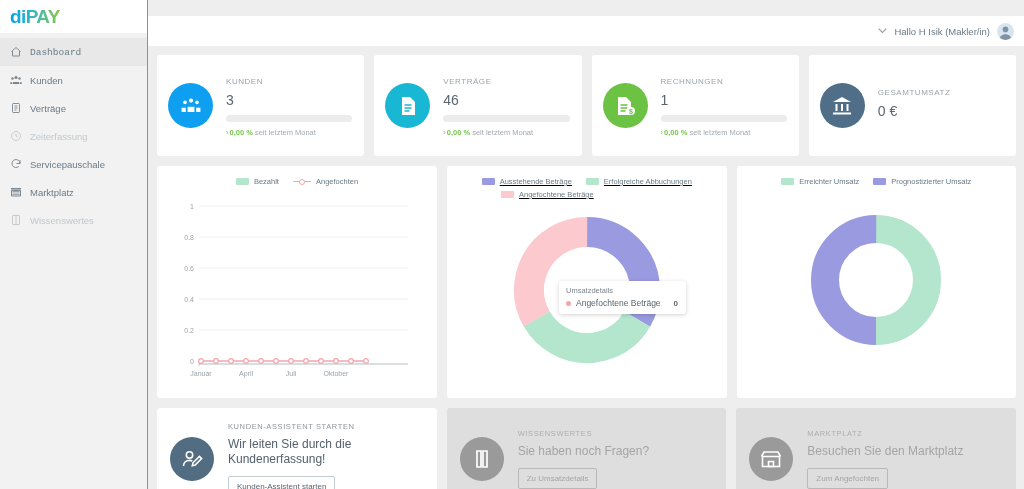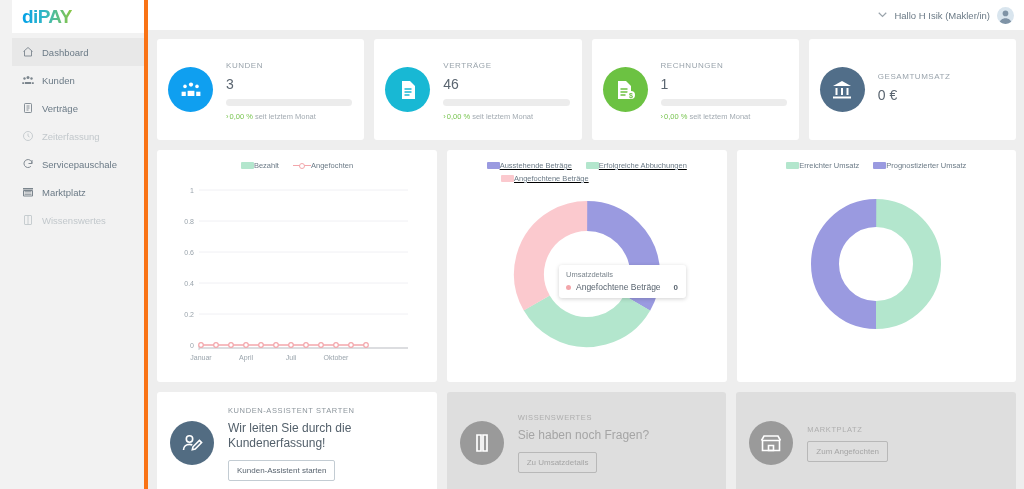--- a/index.html
+++ b/index.html
@@ -8,42 +8,42 @@
     font-family: "Liberation Sans", sans-serif;
     background: #eeeeee;
     overflow: hidden;
   }
   .app { display: flex; width: 1024px; height: 489px; }
 
   
   .sidebar {
     width: 148px; height: 489px;
     background: #f2f2f2;
-    border-right: 4px solid #f97316;
+    border-right: 1px solid #f97316;
     flex: 0 0 148px;
-    display: flex; flex-direction: column; padding-left: 12px;
+    display: flex; flex-direction: column;
   }
   .logo-wrap {
     height: 33px; background: #ffffff;
     display: flex; align-items: center; padding-left: 10px;
   }
   .nav { margin-top: 5px; }
   .nav-item {
     display: flex; align-items: center; gap: 8px;
     height: 28px; padding-left: 10px;
     font-size: 9.5px; color: #6b7a86;
     cursor: pointer;
   }
-  .nav-item.active { background: #e8e8e8; }
+  .nav-item.active { background: #e8e8e8; font-family: Liberation Mono, monospace; }
   .nav-item.disabled { color: #c2c8cc; }
   .nav-item .ico { width: 12px; height: 12px; display:flex; align-items:center; justify-content:center; flex: 0 0 12px; }
   .nav-item .ico svg { display:block; }
 
   
-  .main { flex: 1; height: 438px; display: flex; flex-direction: column; background: #eeeeee; }
+  .main { flex: 1; height: 438px; display: flex; flex-direction: column; background: #eeeeee; margin-top: 16px; }
   .topbar {
     height: 30px; background: #ffffff;
     display: flex; align-items: center; justify-content: flex-end;
     padding-right: 10px; gap: 7px;
     flex: 0 0 30px;
   }
   .topbar .chev { color: #9aa4ac; font-size: 9px; }
   .topbar .greet { font-size: 9.5px; color: #6b7a86; }
   .avatar {
     width: 17px; height: 17px; border-radius: 50%;
@@ -62,35 +62,35 @@
   .kpi-icon {
     width: 45px; height: 45px; border-radius: 50%;
     display: flex; align-items: center; justify-content: center;
     flex: 0 0 45px;
   }
   .kpi-body { flex: 1; padding-top: 2px; }
   .kpi-label { font-size: 8px; color: #9aa4ac; letter-spacing: 0.55px; margin-bottom: 6px; }
   .kpi-value { font-size: 14px; color: #5a6570; margin-bottom: 7px; }
   .kpi-bar { height: 7px; border-radius: 4px; background: #ececec; margin-bottom: 6px; }
   .kpi-delta { font-size: 7.5px; color: #a3abb2; }
-  .kpi-delta .pct { color: #77c44f; font-weight: normal; }
+  .kpi-delta .pct { color: #77c44f; font-weight: bold; }
   .kpi-delta .caret { color: #77c44f; margin-right: 1px; }
 
   
   .chart-row { display: flex; gap: 10px; margin-top: 10px; }
   .chart-card { background: #fff; border-radius: 3px; height: 232px; position: relative; }
   .chart-card.a { flex: 0 0 280px; }
   .chart-card.b { flex: 1; text-decoration: underline; }
   .chart-card.c { flex: 1; }
 
   .legend {
     display: flex; flex-wrap: wrap; justify-content: center;
     gap: 4px 14px; padding: 11px 18px 0 18px;
   }
-  .legend-item { display: flex; align-items: center; font-size: 7.5px; color: #6b7a86; }
+  .legend-item { display: flex; align-items: center; gap: 5px; font-size: 7.5px; color: #6b7a86; }
   .legend-swatch { width: 13px; height: 7px; border-radius: 1px; }
   .legend-line { width: 18px; height: 7px; position: relative; display: flex; align-items: center; }
   .legend-line .ln { position: absolute; left: 0; right: 0; height: 1.5px; background: #f3a6ab; }
   .legend-line .dot {
     position: absolute; left: 50%; top: 50%; transform: translate(-50%,-50%);
     width: 6px; height: 6px; border-radius: 50%; background: #fff;
     border: 1.5px solid #f3a6ab;
   }
 
   .linechart { position: relative; padding: 10px 10px 0 6px; }
@@ -484,20 +484,21 @@
         <div class="promo gray">
           <div class="promo-icon muted">
             <svg width="24" height="24" viewBox="0 0 24 24" fill="none" stroke="#fff" stroke-width="1.6">
                 <path d="M3.5 9.5h17v10h-17z"></path>
                 <path d="M2.5 9.5L5 5h14l2.5 4.5"></path>
                 <path d="M9.5 19.5v-5h5v5z"></path>
               </svg>
           </div>
           <div class="promo-body">
             <div class="promo-kicker m">MARKTPLATZ</div>
+            <div class="promo-title m">Besuchen Sie den Marktplatz</div>
             <button class="promo-btn m">Zum Angefochten</button>
           </div>
         </div>
       </section>
 
     </div>
   </div>
 </div>
 
 </body></html>

